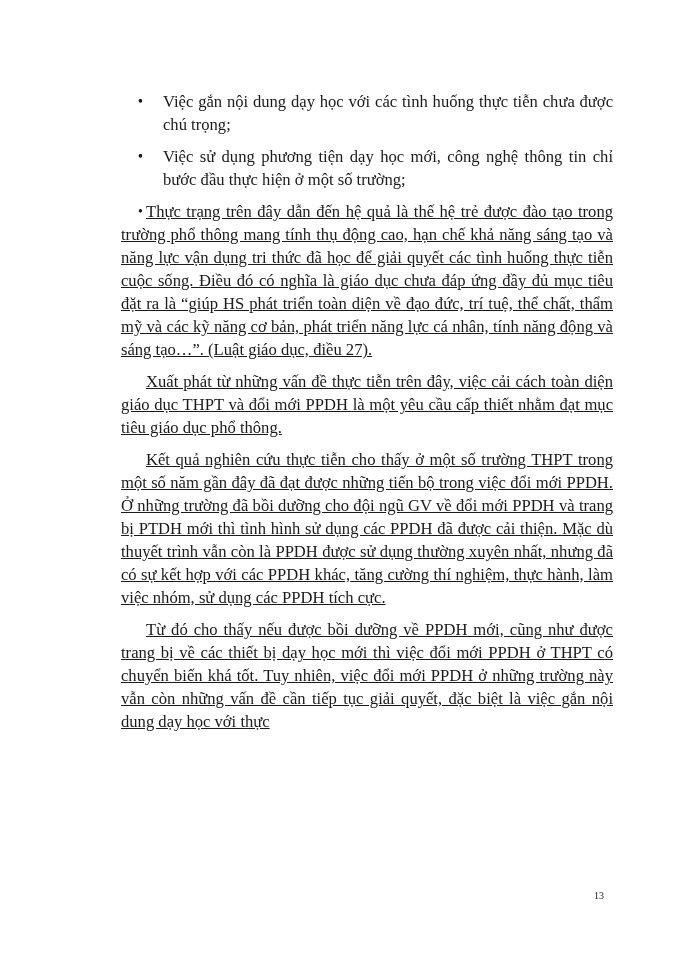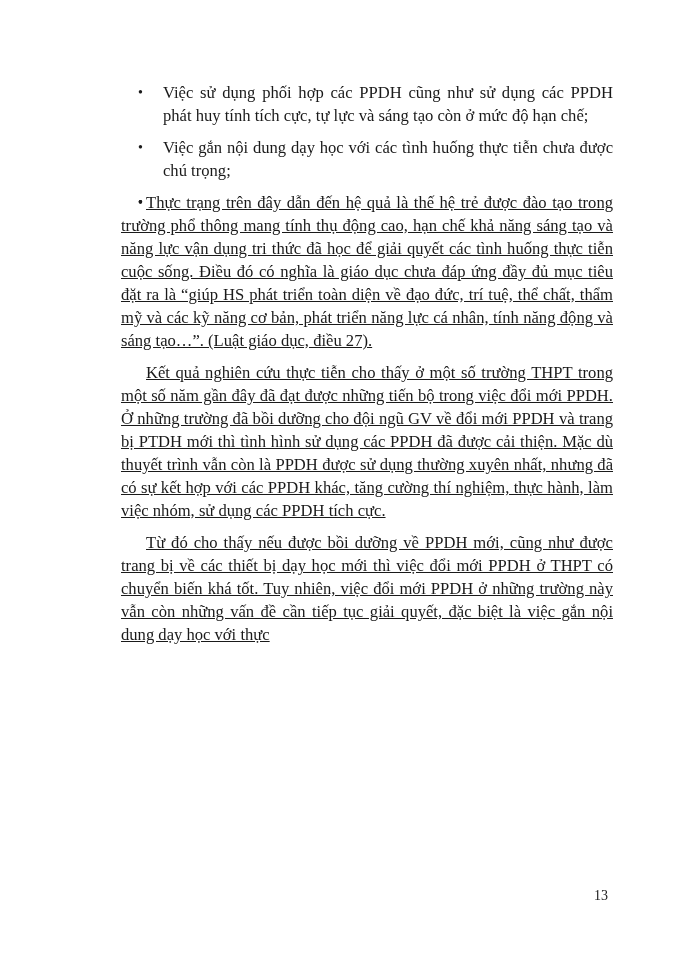--- a/index.html
+++ b/index.html
@@ -16,45 +16,46 @@
       position: relative; padding-left: 50px; margin-bottom: 9px;
       text-align: justify; text-align-last: left;
     }
     ul.bullets li .bullet {
       position: absolute; left: 25px; top: 0; font-size: 14px;
     }
     p.para {
       margin: 0 0 9px 8px; text-indent: 25px; text-align: justify; text-decoration: underline;
     }
     .page-number {
-      position: absolute; left: 594px; top: 884px; font-size: 14px;
+      position: absolute; left: 594px; top: 884px; font-size: 10px;
     }
   </style>
 </head>
 <body>
 
 <div class="page">
   <div class="content">
     <ul class="bullets">
       <li>
         <span class="bullet">•</span>
-        <span>Việc sử dụng phối hợp các PPDH cũng như sử dụng các PPDH phát huy tính tích cực, tự lực và sáng tạo còn ở mức độ hạn chế;</span>
       </li>
       <li>
         <span class="bullet">•</span>
         <span>Việc gắn nội dung dạy học với các tình huống thực tiễn chưa được chú trọng;</span>
       </li>
       <li>
         <span class="bullet">•</span>
       </li>
       <li>
         <span class="bullet">•</span>
+        <span>Việc sử dụng phương tiện dạy học mới, công nghệ thông tin chỉ bước đầu thực hiện ở một số trường;</span>
       </li>
       <li>
         <span class="bullet">•</span>
       </li>
     </ul>
     <p class="para">Thực trạng trên đây dẫn đến hệ quả là thế hệ trẻ được đào tạo trong trường phổ thông mang tính thụ động cao, hạn chế khả năng sáng tạo và năng lực vận dụng tri thức đã học để giải quyết các tình huống thực tiễn cuộc sống. Điều đó có nghĩa là giáo dục chưa đáp ứng đầy đủ mục tiêu đặt ra là “giúp HS phát triển toàn diện về đạo đức, trí tuệ, thể chất, thẩm mỹ và các kỹ năng cơ bản, phát triển năng lực cá nhân, tính năng động và sáng tạo…”. (Luật giáo dục, điều 27).</p>
+    <p class="para">Xuất phát từ những vấn đề thực tiễn trên đây, việc cải cách toàn diện giáo dục THPT và đổi mới PPDH là một yêu cầu cấp thiết nhằm đạt mục tiêu giáo dục phổ thông.</p>
     <p class="para">Kết quả nghiên cứu thực tiễn cho thấy ở một số trường THPT trong một số năm gần đây đã đạt được những tiến bộ trong việc đổi mới PPDH. Ở những trường đã bồi dưỡng cho đội ngũ GV về đổi mới PPDH và trang bị PTDH mới thì tình hình sử dụng các PPDH đã được cải thiện. Mặc dù thuyết trình vẫn còn là PPDH được sử dụng thường xuyên nhất, nhưng đã có sự kết hợp với các PPDH khác, tăng cường thí nghiệm, thực hành, làm việc nhóm, sử dụng các PPDH tích cực.</p>
     <p class="para">Từ đó cho thấy nếu được bồi dưỡng về PPDH mới, cũng như được trang bị về các thiết bị dạy học mới thì việc đổi mới PPDH ở THPT có chuyển biến khá tốt. Tuy nhiên, việc đổi mới PPDH ở những trường này vẫn còn những vấn đề cần tiếp tục giải quyết, đặc biệt là việc gắn nội dung dạy học với thực</p>
   </div>
   <div class="page-number">13</div>
 </div>
 
 </body></html>

